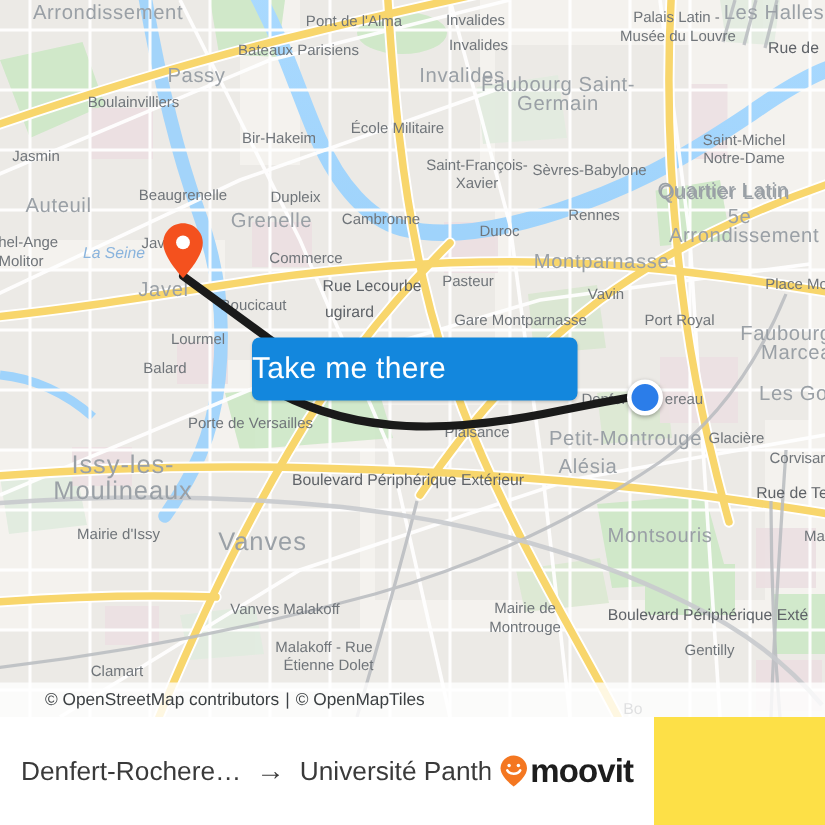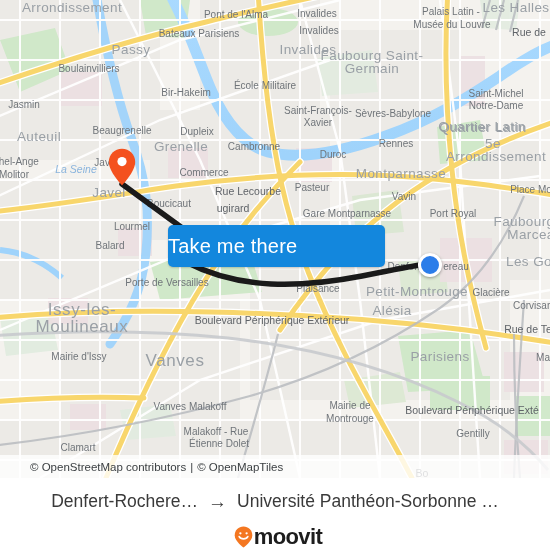--- a/index.html
+++ b/index.html
@@ -55,23 +55,23 @@
   #attrib{
     position:absolute;left:0;top:455px;width:550px;height:23px;
     background:rgba(255,255,255,.80);
     display:flex;align-items:center;
     font-size:11.5px;color:#3c4043;padding-left:28px;box-sizing:border-box;
   }
   #attrib span{margin:0 2px;}
 
   
   #bottombar{
-    position:absolute;left:0;top:478px;width:550px;height:72px;
+    position:absolute;left:0;top:478px;width:436px;height:72px;
     background:#ffffff;display:flex;align-items:center;
-    padding:0 14px;box-sizing:border-box;flex-direction:column;
+    padding:0 14px;box-sizing:border-box;
   }
   #trip{display:flex;align-items:center;flex:1;min-width:0;overflow:hidden;}
   .trip-txt{font-size:17.5px;color:#3a3a3a;white-space:nowrap;}
   #arrow{margin:0 10px;font-size:19px;color:#3a3a3a;line-height:1;}
   #brand{display:flex;align-items:center;flex:0 0 auto;margin-left:6px;}
   #brand-mark{width:19px;height:22px;margin-right:1px;}
   #brand-txt{font-size:22px;font-weight:bold;color:#1d1d1d;letter-spacing:-0.6px;}
 </style>
 </head>
 <body>
@@ -248,21 +248,21 @@
         <div class="lbl hood" style="left: 417px; top: 292px;">Petit-Montrouge</div>
         <div class="lbl poi" style="left: 491px; top: 293px;">Glacière</div>
         <div class="lbl hood-lg" style="left: 82px; top: 310px;">Issy-les-</div>
         <div class="lbl hood-lg" style="left: 82px; top: 327px;">Moulineaux</div>
         <div class="lbl hood" style="left: 392px; top: 311px;">Alésia</div>
         <div class="lbl poi" style="left: 533px; top: 306px;">Corvisart</div>
         <div class="lbl road" style="left: 272px; top: 321px;">Boulevard Périphérique Extérieur</div>
         <div class="lbl road" style="left: 528px; top: 330px;">Rue de Te</div>
         <div class="lbl poi" style="left: 79px; top: 357px;">Mairie d'Issy</div>
         <div class="lbl hood-lg" style="left: 175px; top: 361px;">Vanves</div>
-        <div class="lbl hood" style="left: 440px; top: 357px;">Parisiens</div>
+        <div class="lbl hood" style="left: 440px; top: 357px;">Montsouris</div>
         <div class="lbl poi" style="left: 543px; top: 358px;">Ma</div>
         <div class="lbl poi" style="left: 190px; top: 407px;">Vanves Malakoff</div>
         <div class="lbl poi" style="left: 350px; top: 406px;">Mairie de</div>
         <div class="lbl poi" style="left: 350px; top: 419px;">Montrouge</div>
         <div class="lbl road" style="left: 472px; top: 411px;">Boulevard Périphérique Exté</div>
         <div class="lbl poi" style="left: 216px; top: 432px;">Malakoff - Rue</div>
         <div class="lbl poi" style="left: 219px; top: 444px;">Étienne Dolet</div>
         <div class="lbl poi" style="left: 473px; top: 434px;">Gentilly</div>
         <div class="lbl poi" style="left: 78px; top: 448px;">Clamart</div>
         <div class="lbl grey" style="left: 240px; top: 483px;">Montrouge</div>

